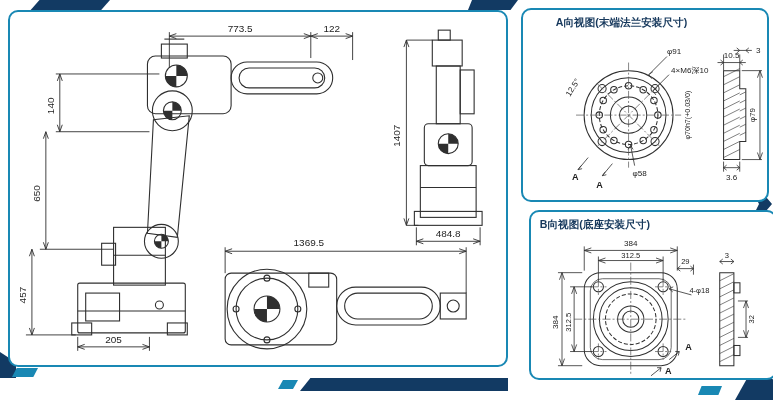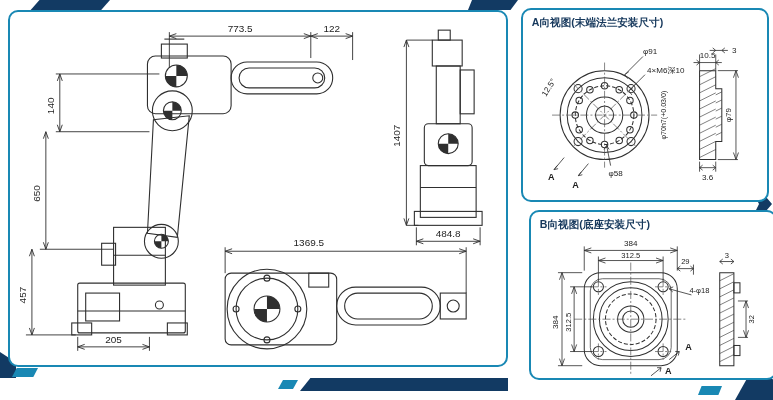--- a/index.html
+++ b/index.html
@@ -1,21 +1,21 @@
 <!DOCTYPE html>
 <html style="--teal: #1988b4; --navy: #123a63;"><head>
 <meta charset="utf-8">
 <style>
   * { margin:0; padding:0; box-sizing:border-box; }
   html,body { width:773px; height:400px; background:#fff;
     font-family:"Liberation Sans", sans-serif; }
   .canvas { position:absolute; left:0; top:0; width:773px; height:400px; overflow:hidden; }
   .panel { position:absolute; background:#fff; border:2px solid var(--teal,#1988b4); border-radius:10px; }
   #main-panel { left:8px; top:10px; width:500px; height:357px;text-align:center; }
-  #a-panel   { left:521px; top:8px;  width:248px; height:194px; }
+  #a-panel   { left:521px; top:8px;  width:248px; height:194px;padding-left:24px; }
   #b-panel   { left:529px; top:210px; width:248px; height:170px; }
   .deco { position:absolute; }
   .navy { background:var(--navy,#123a63); }
   .tealbg { background:var(--teal,#1988b4); }
   svg { display:block; }
   svg text { font-family:"Liberation Sans", sans-serif; fill:#1d1d1d; }
   .title-text { font-weight:bold; fill:#16385c; }
 </style>
 </head>
 <body>

